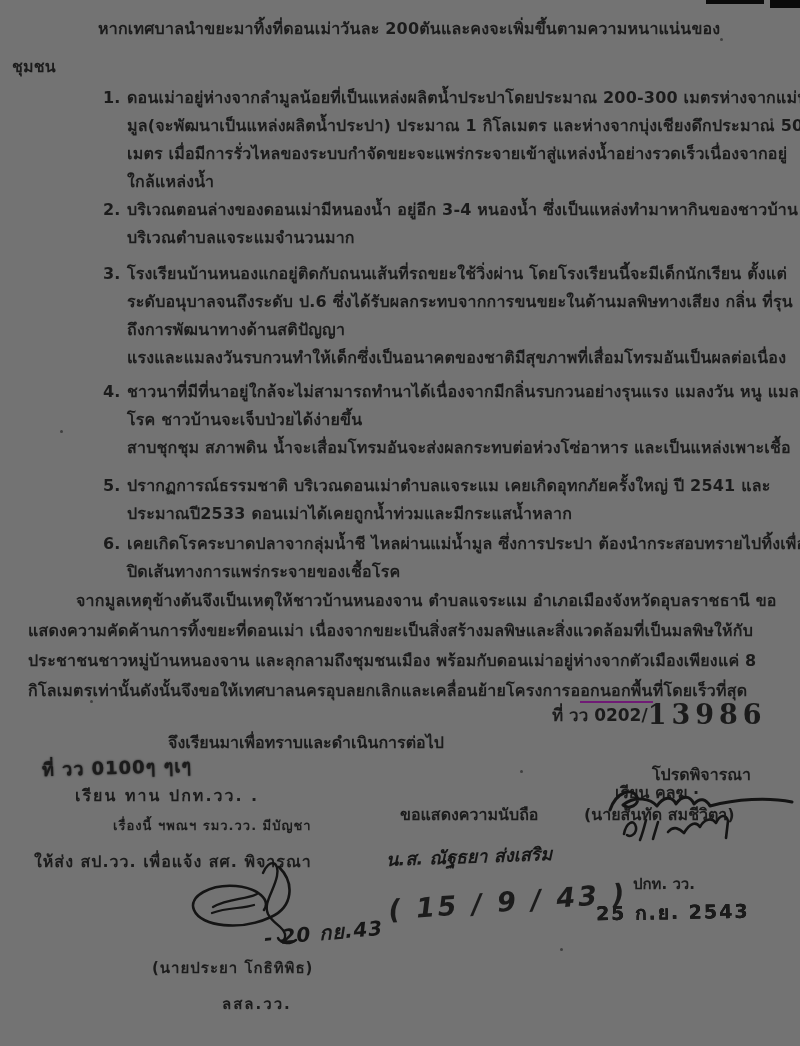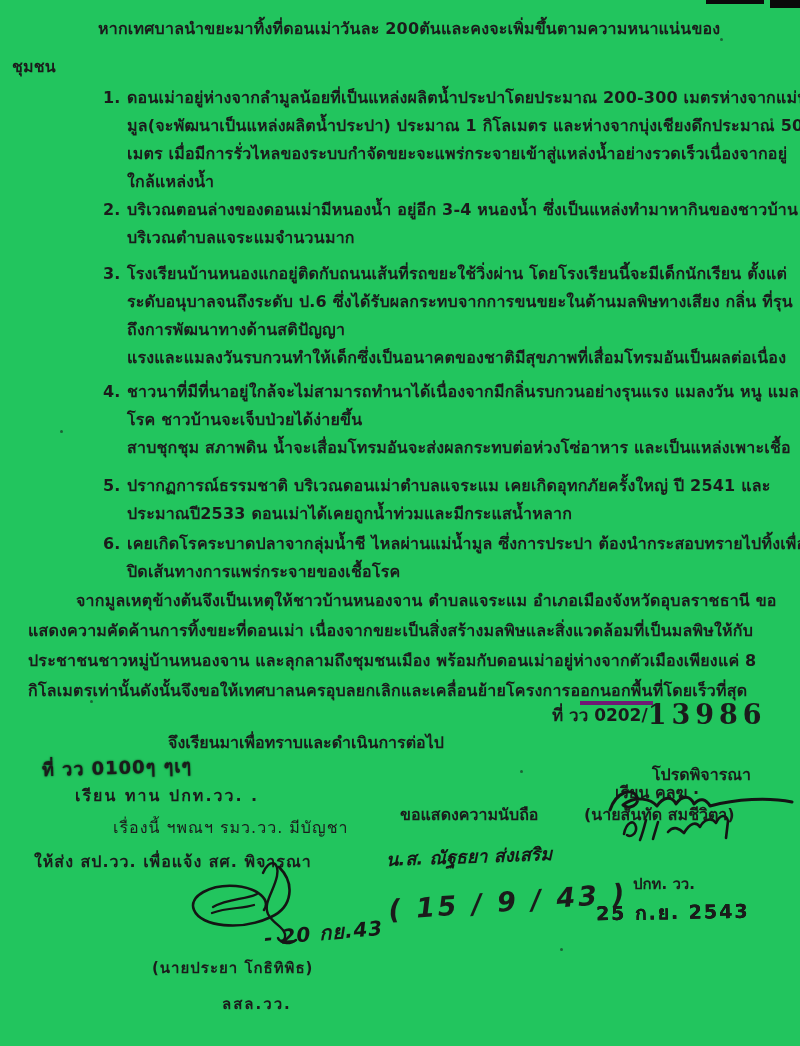--- a/index.html
+++ b/index.html
@@ -1,33 +1,33 @@
 <!DOCTYPE html>
 <html><head>
 <meta charset="utf-8">
 <style>
   html,body{margin:0;padding:0;background:#e8e8e6;}
   .page{
     position:relative; width:800px; height:1046px; margin:0 auto;
-    background:#22c55e; color:#1b1b1b; overflow:hidden;
+    background:#737373; color:#1b1b1b; overflow:hidden;
     font-family:"DejaVu Sans", sans-serif;
   }
   
   .body-text{font-size:16px; font-weight:600; line-height:28px; letter-spacing:.2px;}
   .line{white-space:nowrap;}
   .intro{position:absolute; left:12px; top:10px; width:780px; line-height:38px;}
   .intro .line:first-child{text-indent:86px;}
   .list-item{position:absolute; left:127px; width:648px;}
   .list-item .num{position:absolute; left:-24px; top:0;}
   .li-1{top:84px;}  .li-2{top:196px;} .li-3{top:260px;}
   .li-4{top:378px;} .li-5{top:472px;} .li-6{top:530px;}
   .closing{position:absolute; left:28px; top:586px; width:740px; line-height:30px;}
   .closing .line:first-child{text-indent:48px;}
   .closing .last-line{white-space:nowrap;}
-  .u-seg{border-bottom:4px solid #701a75; padding-bottom:1px;}
+  .u-seg{border-bottom:2px solid #701a75; padding-bottom:1px;}
   
   .ref-stamp{position:absolute; left:552px; top:699px; white-space:nowrap;}
   .ref-stamp .prefix{font-size:17px; font-weight:800;}
   .ref-stamp .big-num{font-size:27px; font-weight:600; letter-spacing:5px;
     font-family:"DejaVu Serif", serif; vertical-align:-3px;}
   .forward-line{position:absolute; left:168px; top:730px; font-size:16px; font-weight:600;}
   
   .hand{font-style:italic; font-weight:600; color:#161616;}
   .rn-to{position:absolute; left:615px; top:736px; font-size:16px; font-weight:700;margin-top:44px;}
   .rn-action{position:absolute; left:652px; top:762px; font-size:16px; font-weight:700;}
@@ -35,21 +35,21 @@
   .rn-hand-name{position:absolute; left:386px; top:842px; font-size:18px; transform:rotate(-2deg);}
   .rn-signer{position:absolute; left:584px; top:802px; font-size:16px; font-weight:700;}
   .rn-title{position:absolute; left:633px; top:872px; font-size:15px; font-weight:700;}
   .rn-hand-date{position:absolute; left:388px; top:886px; font-size:27px; font-weight:600;
     font-style:italic; letter-spacing:3px; transform:rotate(-4deg);}
   .rn-date-stamp{position:absolute; left:596px; top:897px; font-size:19px; font-weight:800;
     letter-spacing:2px; transform:rotate(-1deg); text-shadow:0 0 .6px #000;}
   .ln-ref{position:absolute; left:42px; top:753px; font-size:18px; font-weight:800;
     letter-spacing:1px; transform:rotate(-1.5deg); text-shadow:0 0 2px rgba(0,0,0,.75);}
   .ln-to{position:absolute; left:75px; top:783px; font-size:16px; font-weight:600; letter-spacing:2px;}
-  .ln-order1{position:absolute; left:113px; top:815px; font-size:16px; font-weight:400; letter-spacing:1px;}
+  .ln-order1{position:absolute; left:113px; top:815px; font-size:13px; font-weight:700; letter-spacing:1px;}
   .ln-order2{position:absolute; left:34px; top:849px; font-size:16px; font-weight:600; letter-spacing:1px;}
   .ln-date{position:absolute; left:264px; top:917px; font-size:20px; transform:rotate(-5deg); letter-spacing:1px;}
   .ln-signer{position:absolute; left:152px; top:956px; font-size:15px; font-weight:600; letter-spacing:1px;}
   .ln-title{position:absolute; left:222px; top:992px; font-size:15px; font-weight:600; letter-spacing:2px;}
   
   .sig{position:absolute;}
   .sig svg{display:block;}
   .sig path{fill:none; stroke:#141414; stroke-linecap:round; stroke-linejoin:round;}
   .sig-right{left:594px; top:780px;}
   .sig-left{left:183px; top:853px;}

